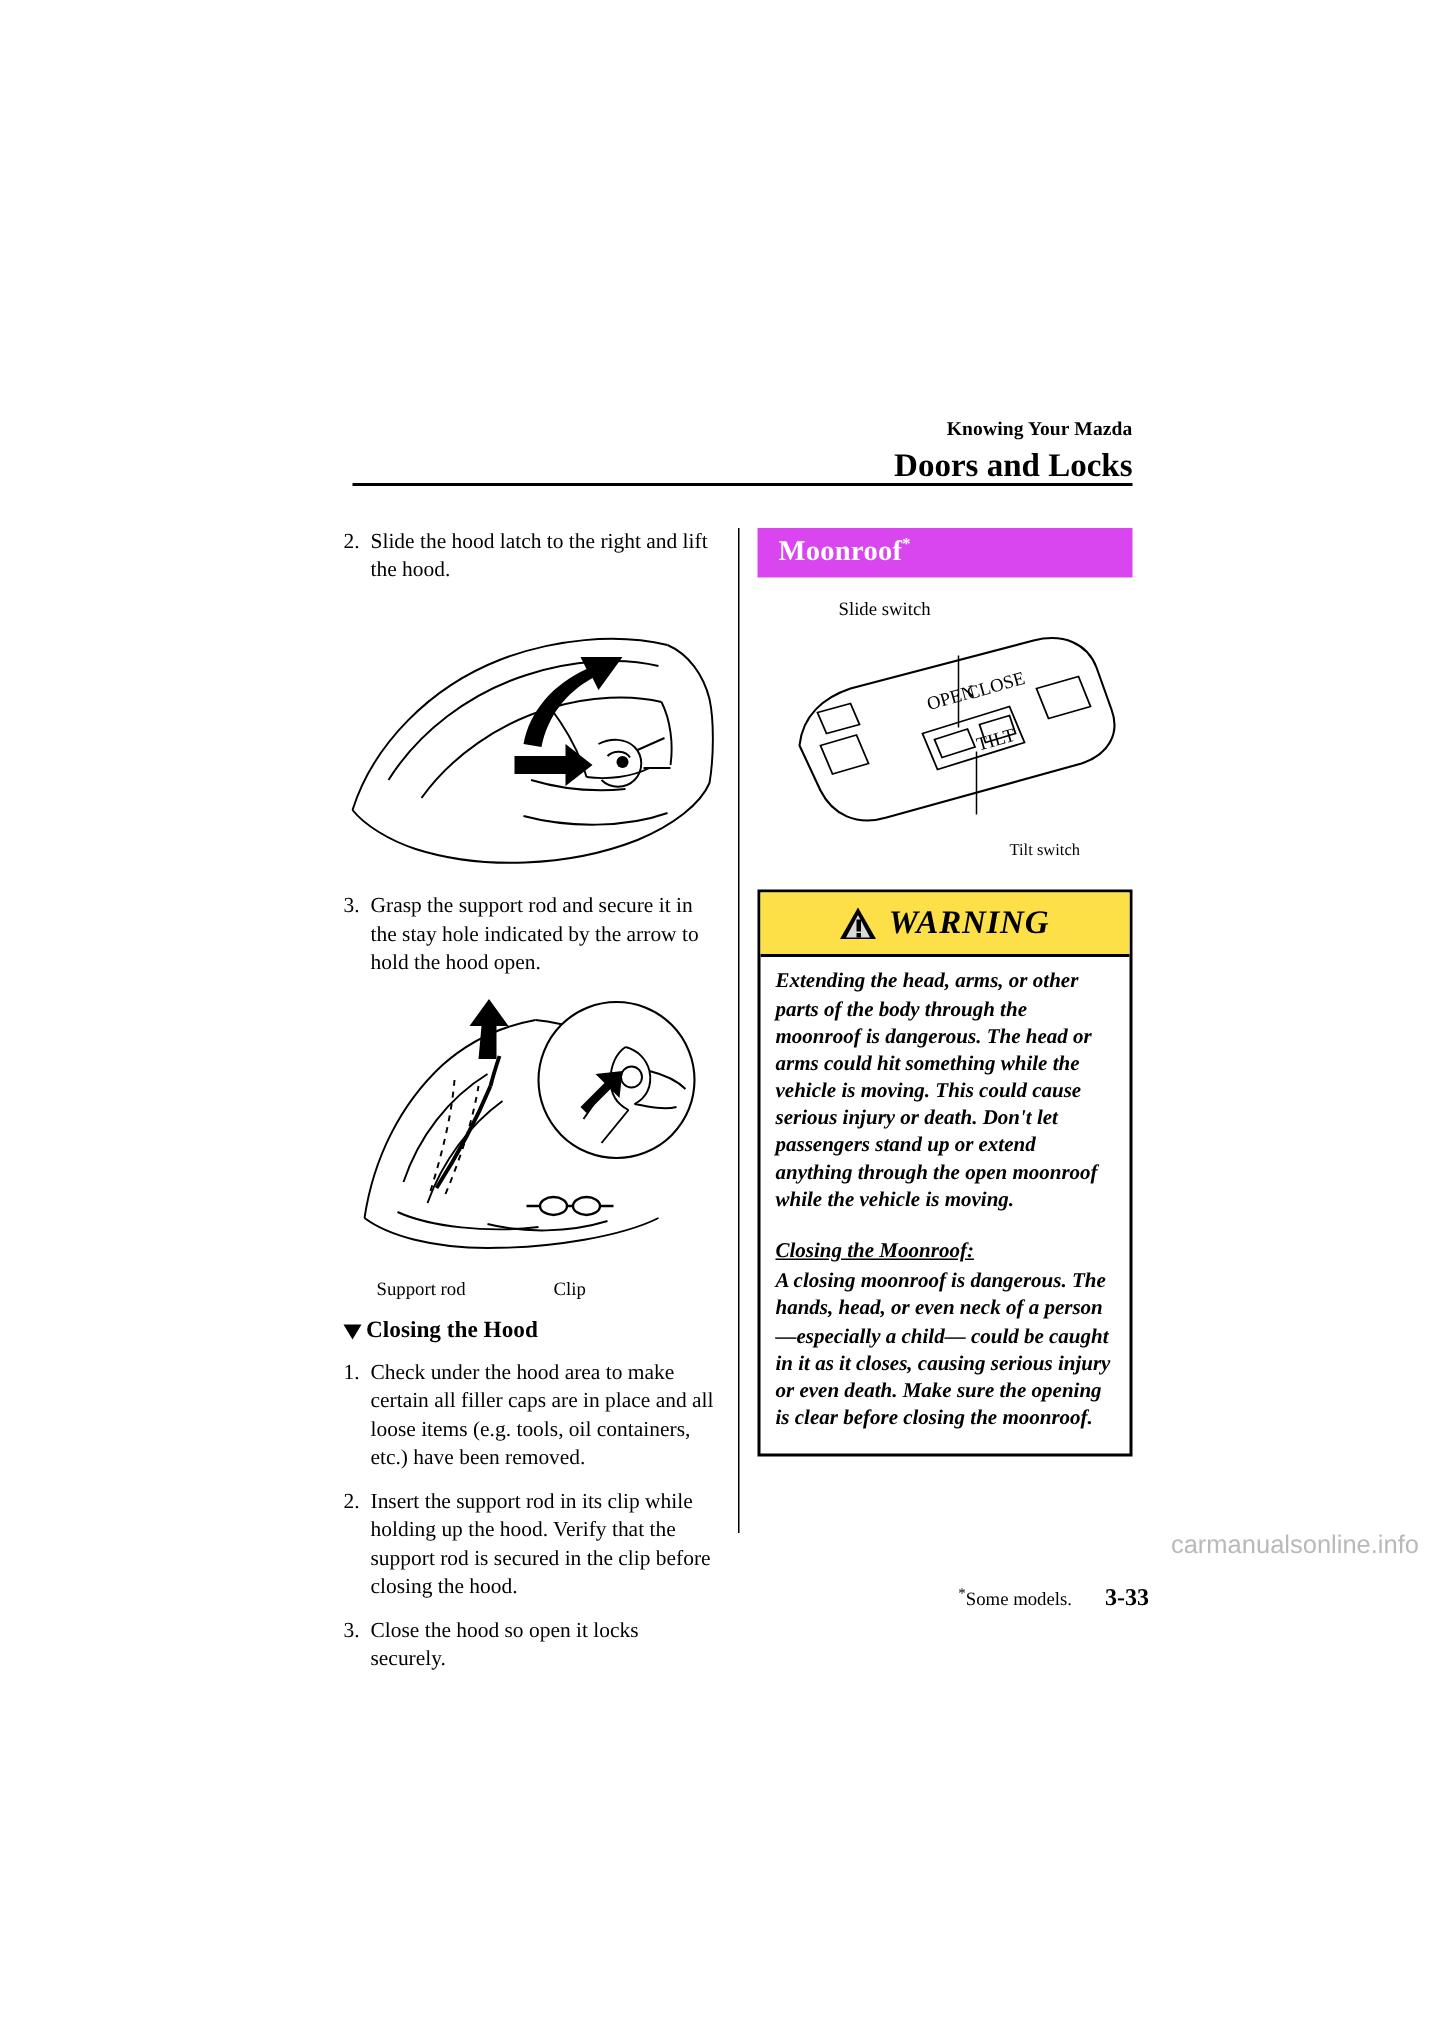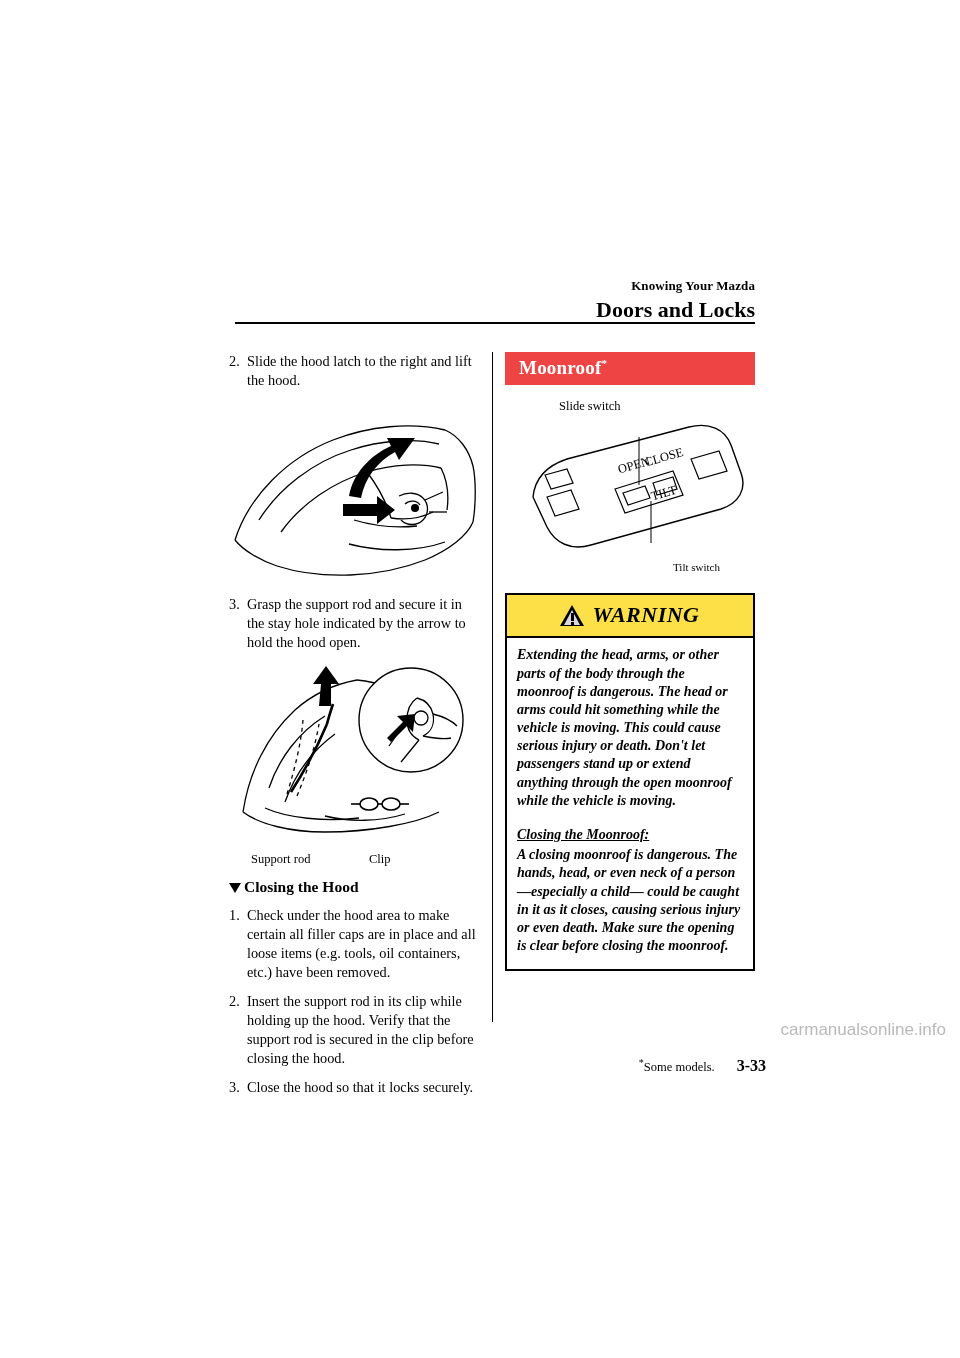--- a/index.html
+++ b/index.html
@@ -104,21 +104,21 @@
     border-left: 6px solid transparent;
     border-right: 6px solid transparent;
     border-top: 10px solid #000;
     margin-right: 3px;
     position: relative;
     top: 1px;
   }
 
   
   .barhead {
-    background: #ef4444;
+    background: #d946ef;
     color: #fff;
     font-size: 19px;
     font-weight: bold;
     padding: 5px 0 6px 14px;
     margin-bottom: 12px;
     letter-spacing: 0.2px;
   }
   .barhead sup {
     font-size: 11px;
     vertical-align: super;
@@ -364,21 +364,21 @@
     <div class="numlist-item">
       <div class="num">1.</div>
       <div class="txt">Check under the hood area to make certain all filler caps are in place and all loose items (e.g. tools, oil containers, etc.) have been removed.</div>
     </div>
     <div class="numlist-item">
       <div class="num">2.</div>
       <div class="txt">Insert the support rod in its clip while holding up the hood. Verify that the support rod is secured in the clip before closing the hood.</div>
     </div>
     <div class="numlist-item">
       <div class="num">3.</div>
-      <div class="txt">Close the hood so that it locks securely.</div>
+      <div class="txt">Close the hood so open it locks securely.</div>
     </div>
   </div>
 
   <div class="col-right">
 
     <div class="barhead">
       <span>Moonroof</span><sup>*</sup>
     </div>
 
 

